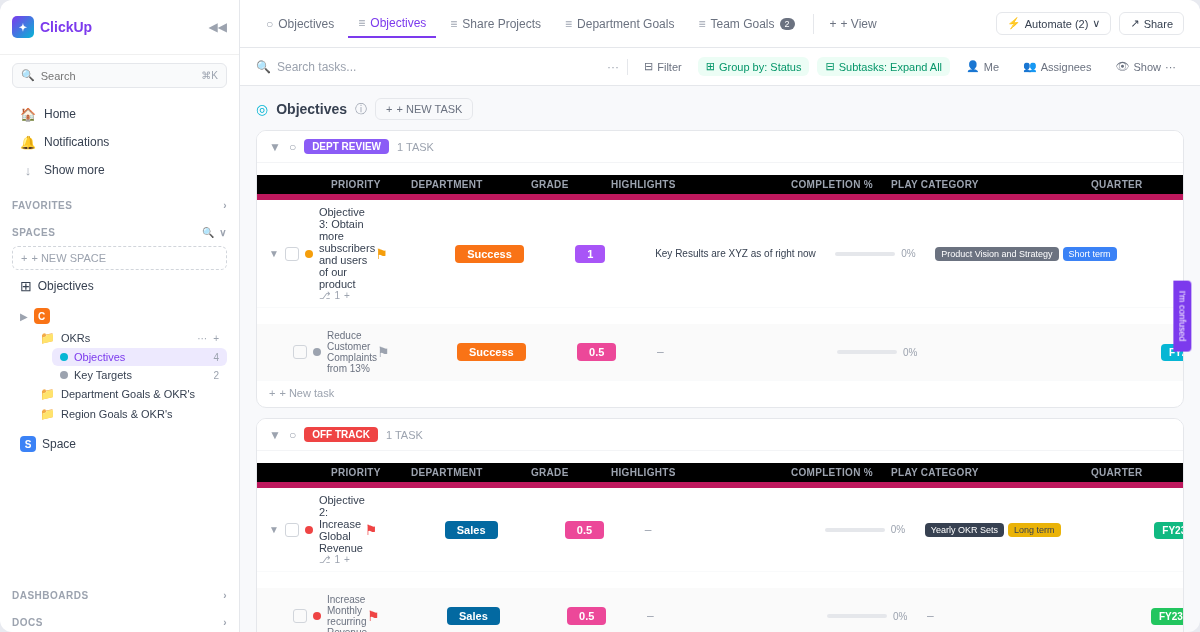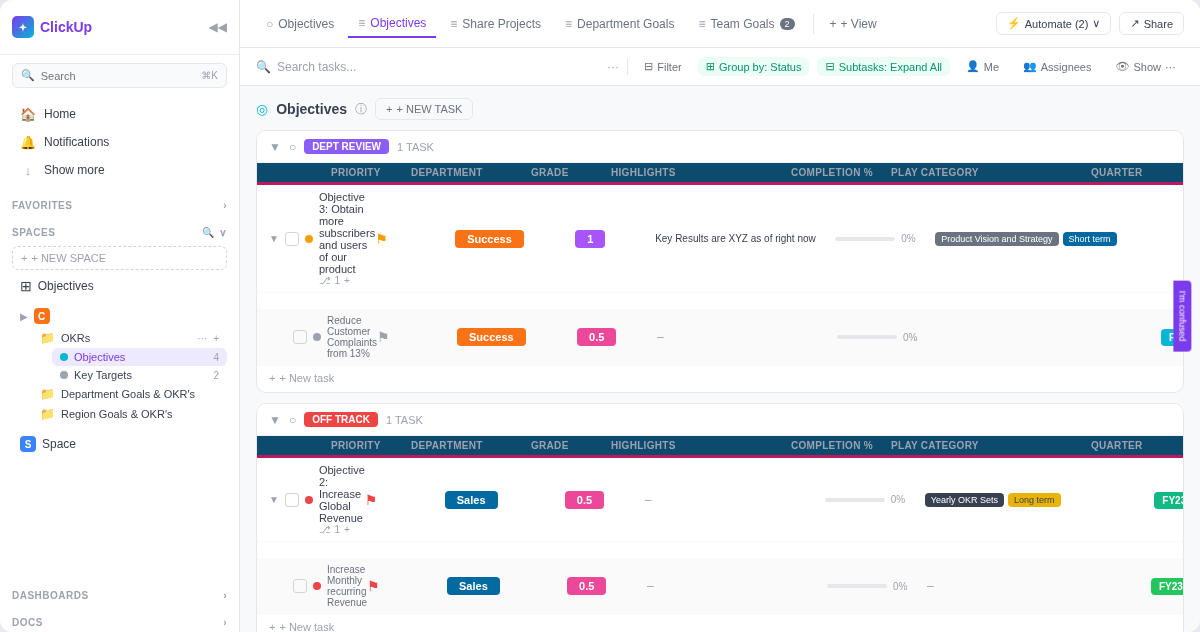--- a/index.html
+++ b/index.html
@@ -75,21 +75,21 @@
     .group-section { background: #fff; border-radius: 10px; margin-bottom: 10px; overflow: hidden; border: 1px solid #e5e7eb; }
     
     .group-header { display: flex; align-items: center; padding: 8px 12px; gap: 8px; background: #fff; border-bottom: 1px solid #f3f4f6; }
     .group-status-badge { padding: 2px 8px; border-radius: 4px; font-size: 10px; font-weight: 600; color: white; }
     .badge-dept-review { background: #8b5cf6; }
     .badge-off-track { background: #ef4444; }
     .badge-needs-attention { background: #f59e0b; }
     .group-task-count { font-size: 11px; color: #9ca3af; }
     
     
-    .col-headers { display: grid; grid-template-columns: 1fr 80px 120px 80px 180px 100px 200px 80px; padding: 4px 12px; background: #0c4a6e; border-bottom: 3px solid #be185d; }
+    .col-headers { display: grid; grid-template-columns: 1fr 80px 120px 80px 180px 100px 200px 80px; padding: 4px 12px; background: #000000; border-bottom: 6px solid #be185d; margin-top: 12px; }
     .col-header { font-size: 10px; font-weight: 600; color: #9ca3af; text-transform: uppercase; letter-spacing: 0.3px; }
     
     
     .task-row { display: grid; grid-template-columns: 1fr 80px 120px 80px 180px 100px 200px 80px; padding: 6px 12px; align-items: center; border-bottom: 1px solid #f9fafb; min-height: 36px; }
     .task-row.sub-row { background: #fafafa; margin-top: 16px; }
     
     .task-name-cell { display: flex; align-items: center; gap: 6px; }
     .task-expand { color: #9ca3af; cursor: pointer; font-size: 10px; }
     .task-checkbox { width: 14px; height: 14px; border: 1.5px solid #d1d5db; border-radius: 3px; cursor: pointer; flex-shrink: 0; }
     .task-dot { width: 8px; height: 8px; border-radius: 50%; flex-shrink: 0; }
@@ -115,21 +115,21 @@
     .highlights-cell { font-size: 10px; color: #374151; }
     
     .completion-cell { display: flex; align-items: center; gap: 6px; }
     .completion-bar { width: 60px; height: 4px; background: #e5e7eb; border-radius: 2px; overflow: hidden; }
     .completion-fill { height: 100%; background: #22c55e; border-radius: 2px; }
     .completion-pct { font-size: 10px; color: #9ca3af; }
     
     .play-cat-cell { display: flex; align-items: flex-start; gap: 4px; flex-wrap: wrap; }
     .play-badge { padding: 2px 6px; border-radius: 4px; font-size: 9px; font-weight: 500; color: white; }
     .play-gray { background: #6b7280; }
-    .play-orange { background: #0369a1; }
+    .play-orange { background: #3b82f6; }
     .play-dark { background: #374151; }
     
     .quarter-cell { text-align: right; }
     .quarter-badge { padding: 3px 8px; border-radius: 4px; font-size: 10px; font-weight: 600; color: white; }
     .q-teal { background: #06b6d4; }
     .q-green { background: #10b981; }
     .q-green2 { background: #22c55e; }
     .dash-cell { color: #9ca3af; font-size: 12px; }
     
     .add-task-row { padding: 6px 12px 8px; color: #9ca3af; font-size: 11px; cursor: pointer; display: flex; align-items: center; gap: 4px; }

